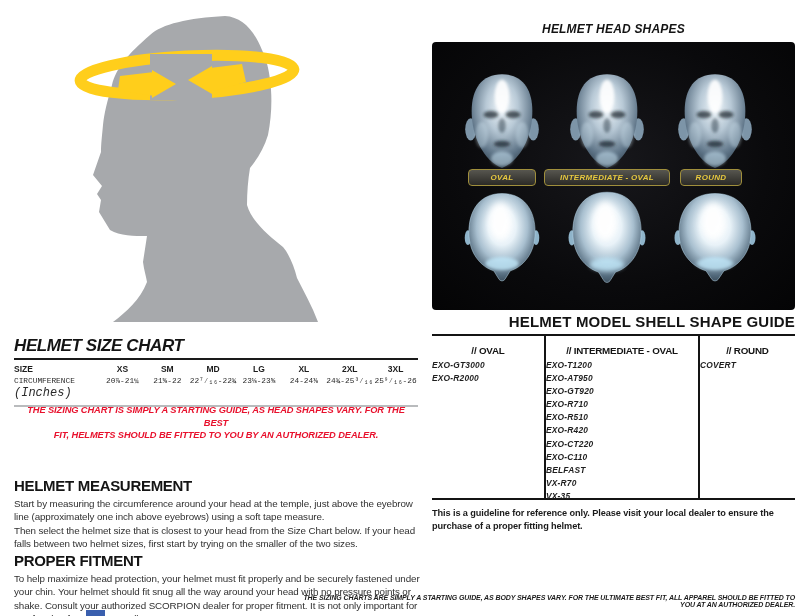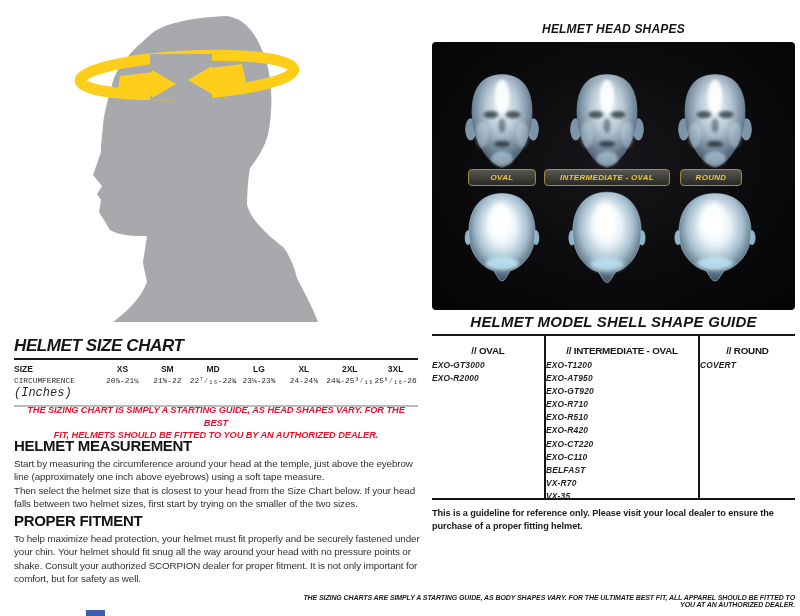--- a/index.html
+++ b/index.html
@@ -18,42 +18,42 @@
   .sc-h{font-size:8.5px;font-weight:bold;color:#1c1c1c;text-align:center;}
   .sc-h.lbl{text-align:left;}
   .sc-v{font-size:7.8px;color:#2a2a2a;text-align:center;margin-top:3px;font-family:Liberation Mono, monospace;}
   .sc-v.lbl{text-align:left;font-size:7.8px;}
   .sc-sub{font-size:12px;font-style:italic;color:#2a2a2a;margin-top:1px;}
 
   .warning{position:absolute;left:14px;top:404px;width:404px;text-align:center;
            font-size:9.3px;font-weight:bold;font-style:italic;color:#E8112D;
            line-height:12.5px;white-space:pre-line;letter-spacing:-0.1px;}
 
-  .section-head{font-size:15px;font-weight:bold;letter-spacing:-0.3px;color:#141414;}
+  .section-head{font-size:15px;font-weight:bold;letter-spacing:-0.3px;color:#141414;margin-top:40px;}
   .section-body{font-size:9.8px;line-height:13.4px;color:#303030;white-space:pre-line;margin-top:3px;letter-spacing:-0.1px;}
   .measurement{position:absolute;left:14px;top:437px;width:408px;}
   .fitment{position:absolute;left:14px;top:512px;width:408px;}
 
   
   .hs-title{position:absolute;left:432px;top:22px;width:363px;text-align:center;
             font-size:12px;font-weight:bold;font-style:italic;letter-spacing:0.2px;color:#141414;}
   .head-panel{position:absolute;left:432px;top:42px;width:363px;height:268px;
               background:radial-gradient(ellipse at 50% 45%,#17171b 0%,#0a0a0c 60%,#040405 100%);
               border-radius:4px;}
   .shape-label{position:absolute;top:127px;height:15px;
                background:linear-gradient(#57564f,#2b2a26);
                border:1px solid #a08f3c;border-radius:4px;
                color:#e6c83f;font-size:8px;font-weight:bold;font-style:italic;
                display:flex;align-items:center;justify-content:center;letter-spacing:0.3px;}
   .lab-oval{left:36px;width:66px;}
   .lab-int{left:112px;width:124px;}
   .lab-round{left:248px;width:60px;}
 
-  .sg-title{position:absolute;left:432px;top:313px;width:363px;text-align:center;
-            font-size:15px;font-weight:bold;font-style:italic;letter-spacing:0.2px;color:#141414;}
+  .sg-title{position:absolute;left:432px;top:313px;width:363px;text-align:right;
+            font-size:15px;font-weight:bold;letter-spacing:0.2px;color:#141414;}
   .shell-table{position:absolute;left:432px;top:334px;width:363px;height:166px;
                border-top:2.5px solid #141414;border-bottom:2.5px solid #141414;
                display:flex;box-sizing:border-box;}
   .sg-col{box-sizing:border-box;padding-top:9px;}
   .sg-col.c1{width:112px;}
   .sg-col.c2{width:156px;border-left:2px solid #141414;border-right:2px solid #141414;}
   .sg-col.c3{flex:1;}
   .sg-head{font-size:9.8px;font-weight:bold;text-align:center;color:#141414;letter-spacing:-0.2px;}
   .sg-model{font-size:8.4px;font-weight:bold;font-style:italic;text-align:left;color:#1e1e1e;
             line-height:13.1px;letter-spacing:0.2px;}

